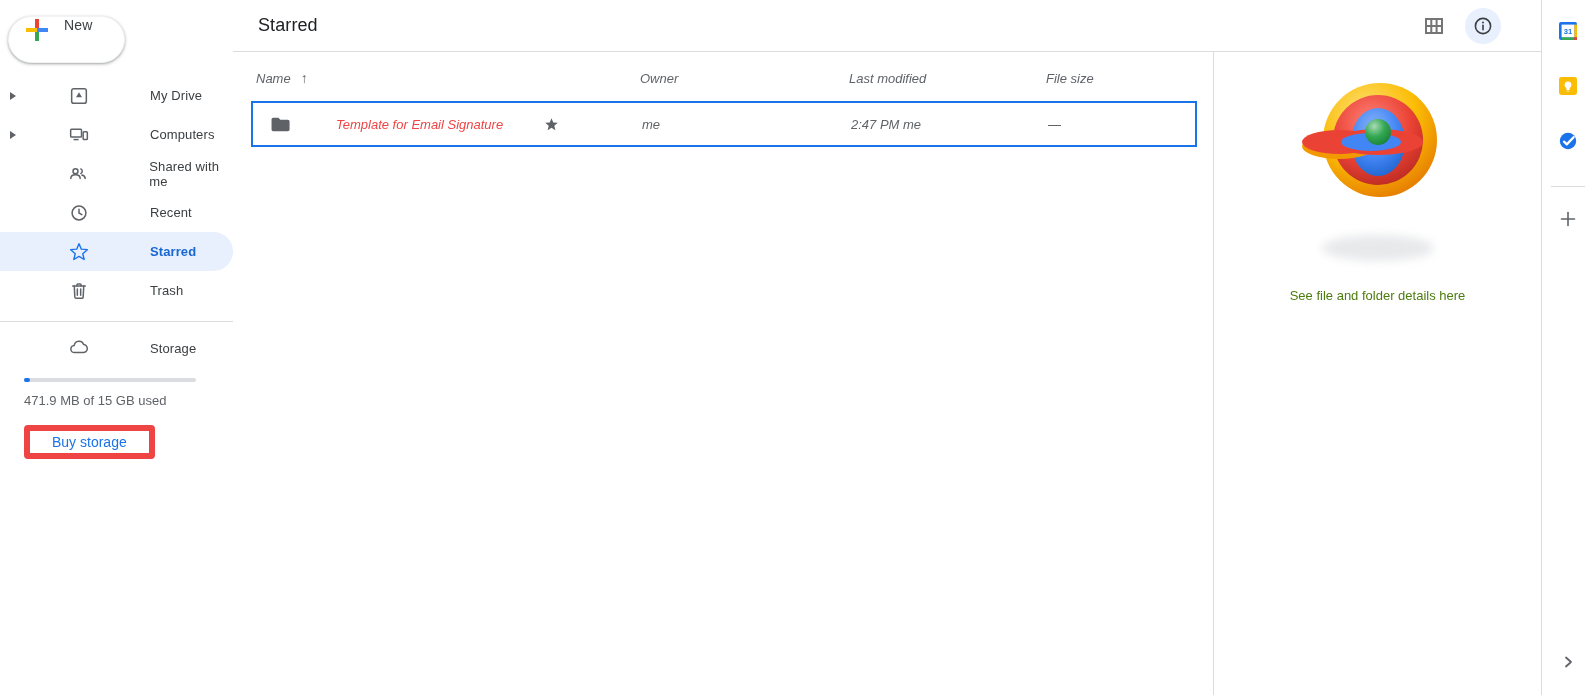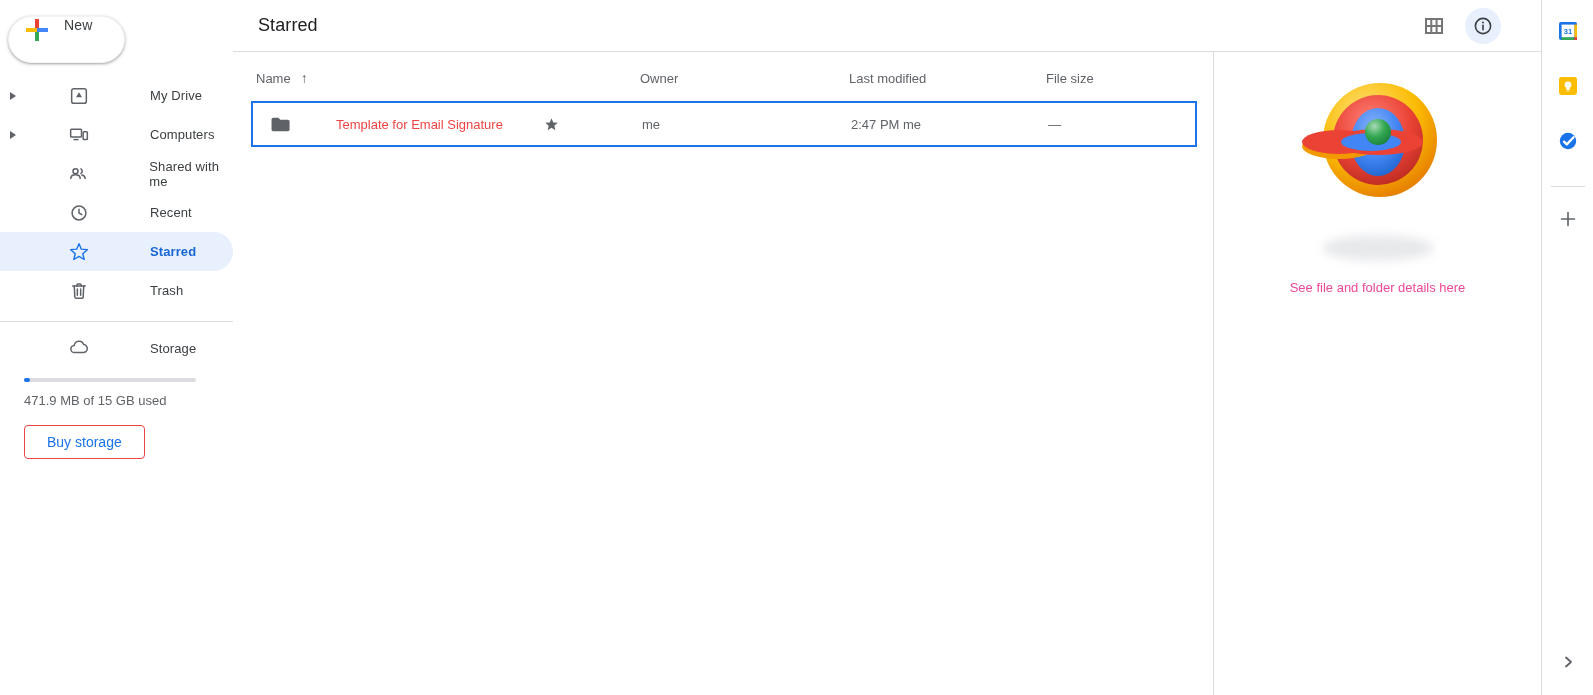--- a/index.html
+++ b/index.html
@@ -20,49 +20,49 @@
   .nav-item .nav-ic { width:20px; height:20px; margin-left:10px; display:flex; align-items:center; justify-content:center; }
   .nav-item .lbl { margin-left:19px; font-size:13px; font-weight:500; color:#3c4043; letter-spacing:.1px; }
   .nav-item.active { background:#e8f0fe; }
   .nav-item.active .lbl { color:#1967d2; font-weight:700; }
   .side-div { border-top:1px solid #dadce0; margin-top:11px; }
   .storage-row { margin-top:12px; height:28px;align-items:center; }
   .progress { margin:16px 0 0 24px; width:172px; height:4px; border-radius:2px; background:#dadce0; position:relative; }
   .progress-fill { position:absolute; left:0; top:0; height:4px; min-width:6px; border-radius:2px; background:#1a73e8; }
   .usage { margin:11px 0 0 24px; font-size:13px; color:#5f6368; }
   .buy-btn { margin:17px 0 0 24px; height:34px; padding:0 22px; background:#fff;
-    border:1px solid #ef4444; border-radius:4px; color:#1a73e8; font-size:14px; font-weight:500;
+    border:6px solid #ef4444; border-radius:4px; color:#1a73e8; font-size:14px; font-weight:500;
     font-family:"Liberation Sans",sans-serif; cursor:pointer; }
 
   
   .workspace { flex:1; display:flex; flex-direction:column; min-width:0; }
   .ws-header { height:52px; flex:none; border-bottom:1px solid #dadce0;
     display:flex; align-items:center; padding:0 40px 0 25px; }
   .ws-title { font-size:18px; font-weight:400; color:#202124; letter-spacing:.1px; }
   .hdr-actions { margin-left:auto; display:flex; align-items:center; gap:22px; }
   .grid-btn { width:18px; height:16px; display:flex; cursor:pointer; }
   .info-btn { width:36px; height:36px; border-radius:50%; background:#e8f0fe;
     display:flex; align-items:center; justify-content:center; cursor:pointer; }
   .ws-body { flex:1; display:flex; min-height:0; }
-  .content { width:980px; flex:none; padding:6px 0 0 18px; }
+  .content { width:980px; flex:none; padding:6px 0 0 18px;font-style:italic; }
   .table { width:946px; }
   .thead, .trow { display:grid; grid-template-columns:389px 209px 197px 1fr; align-items:center; }
   .thead { height:40px; color:#5f6368; font-size:13px; font-weight:500; }
   .th-name { padding-left:5px; display:flex; align-items:center; gap:10px; }
   .sort-arrow { font-size:14px; color:#5f6368; font-weight:600; }
   .trow { height:46px; margin-top:3px; border:2px solid #1a73e8; background:#fff;
     font-size:13px; color:#5f6368; cursor:pointer; }
   .cell-name { display:flex; align-items:center; padding-left:17px; color:#ef4444; font-weight:500;gap:28px; }
   .cell-name .fname { margin-left:17px; }
   .cell-name .row-star { margin-left:13px; display:flex; }
 
   
   .details { flex:1; border-left:1px solid #dadce0; display:flex; flex-direction:column; align-items:center; }
   .illus { margin-top:28px; }
-  .details-hint { margin-top:6px; font-size:13px; color:#ec4899; }
+  .details-hint { margin-top:14px; font-size:13px; color:#4d7c0f; }
 
   
   .rail { width:52px; flex:none; border-left:1px solid #dadce0; display:flex; flex-direction:column;
     align-items:center; padding:22px 0 26px; }
   .rail-ic { width:18px; height:18px; cursor:pointer; display:flex;text-decoration:underline; }
   .rail-ic + .rail-ic { margin-top:37px; }
   .rail-div { width:34px; border-top:1px solid #dadce0; margin-top:36px; }
   .rail-plus { margin-top:24px; cursor:pointer; display:flex; }
   .rail-spacer { flex:1; }
   .rail-chev { cursor:pointer; display:flex; }

